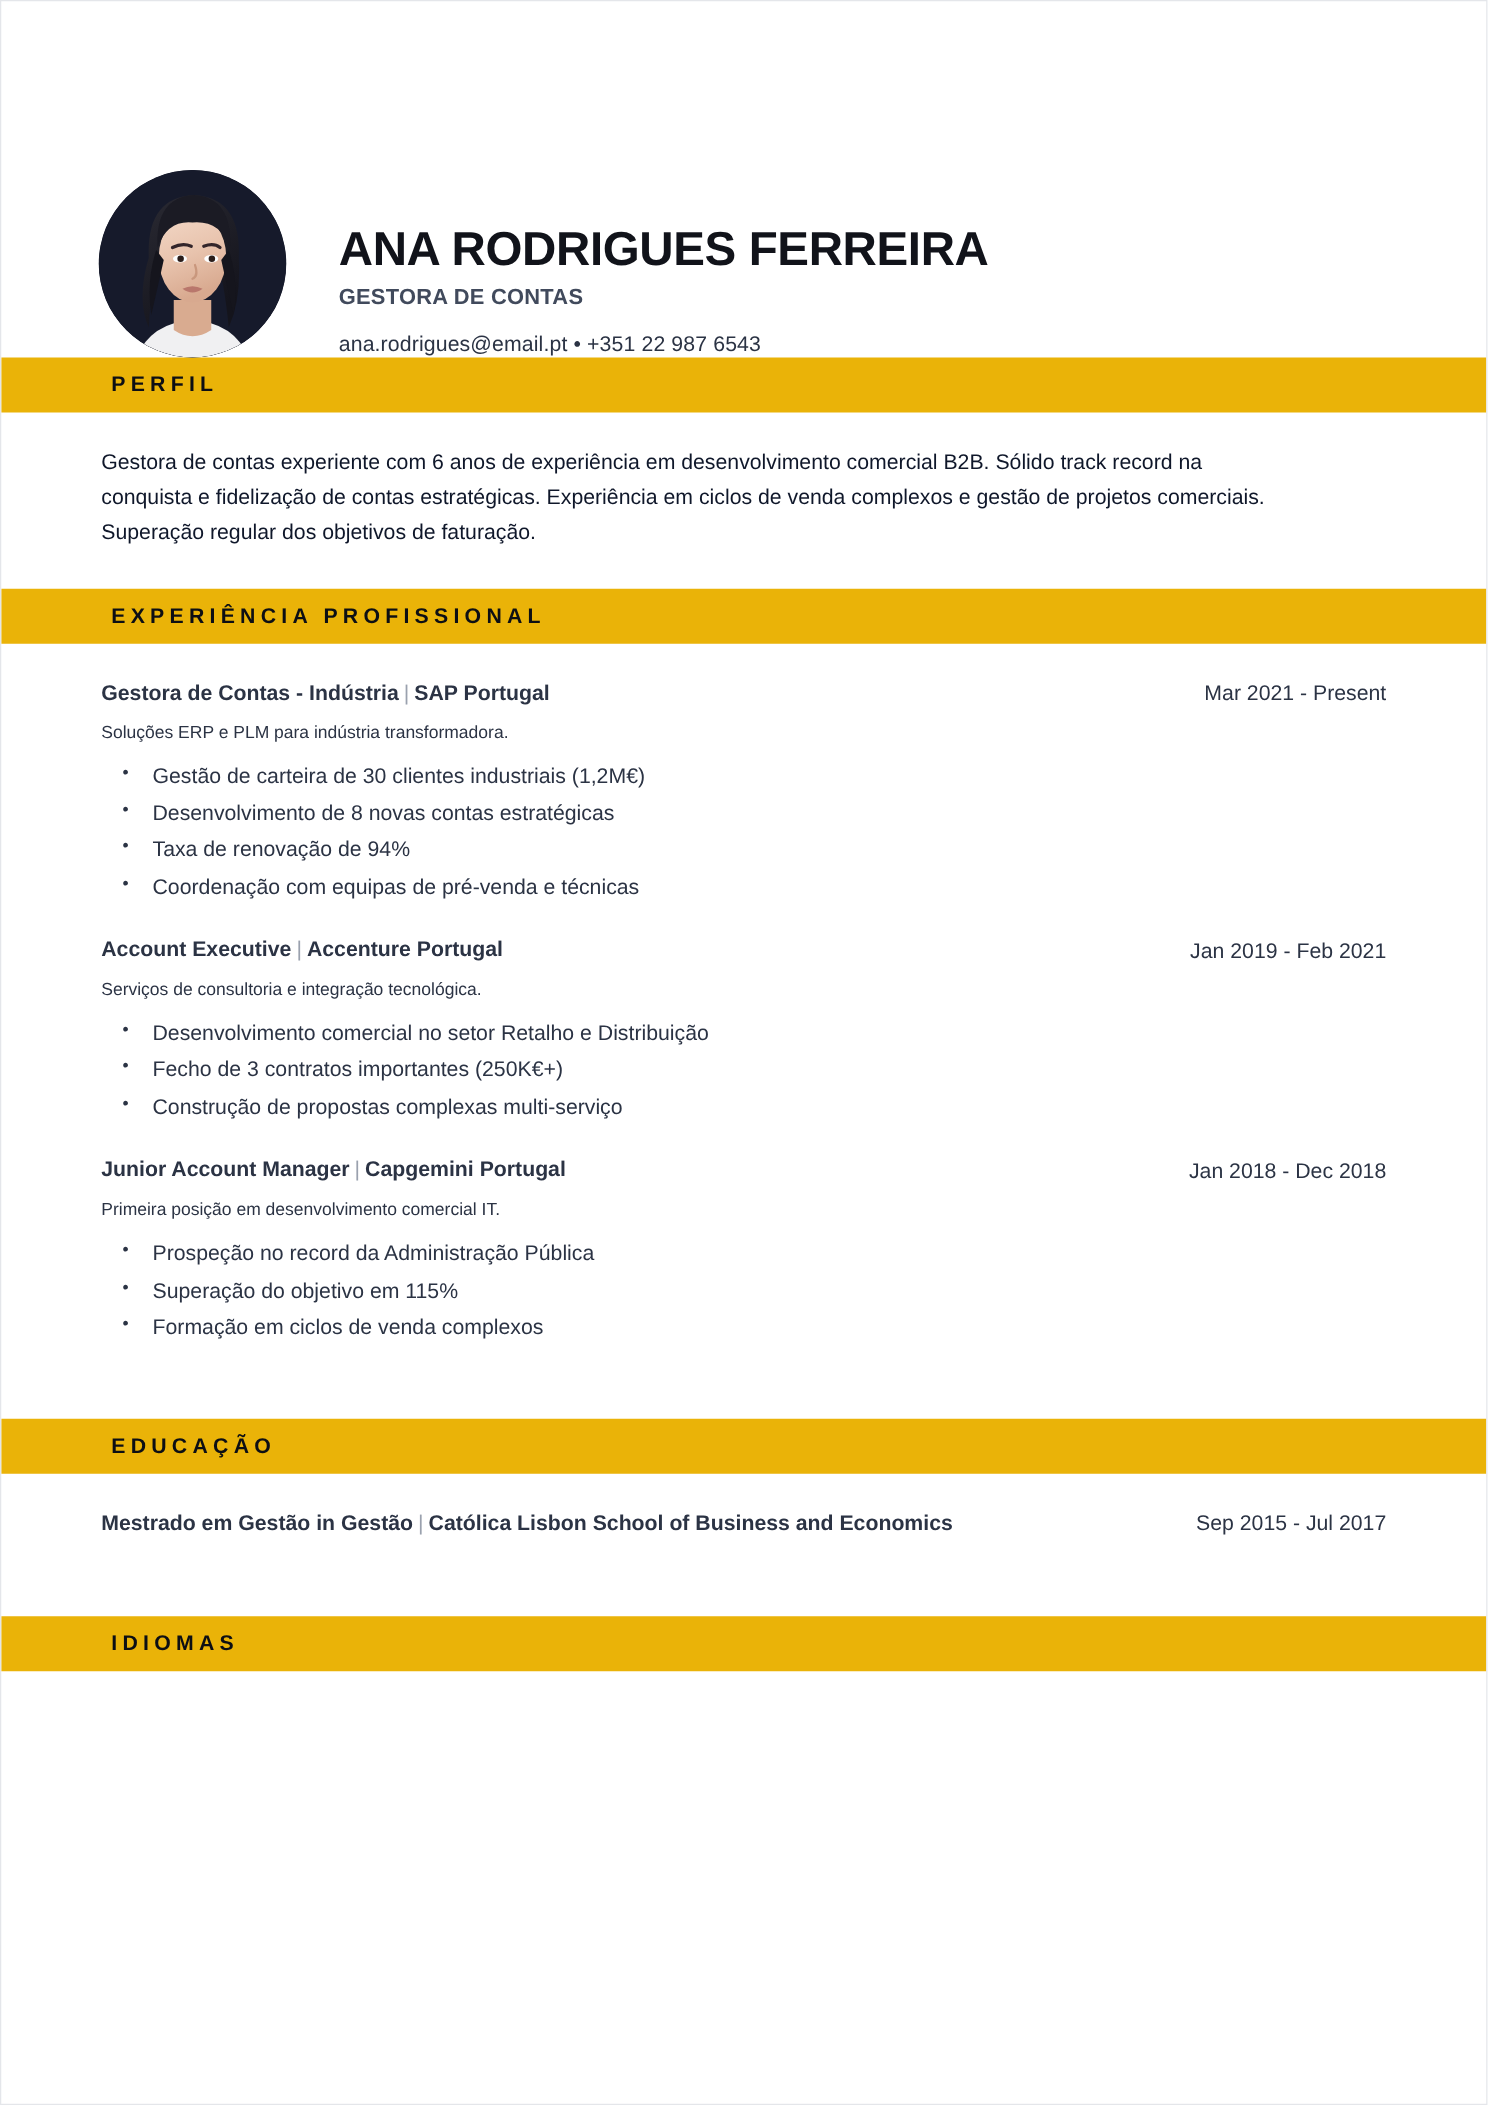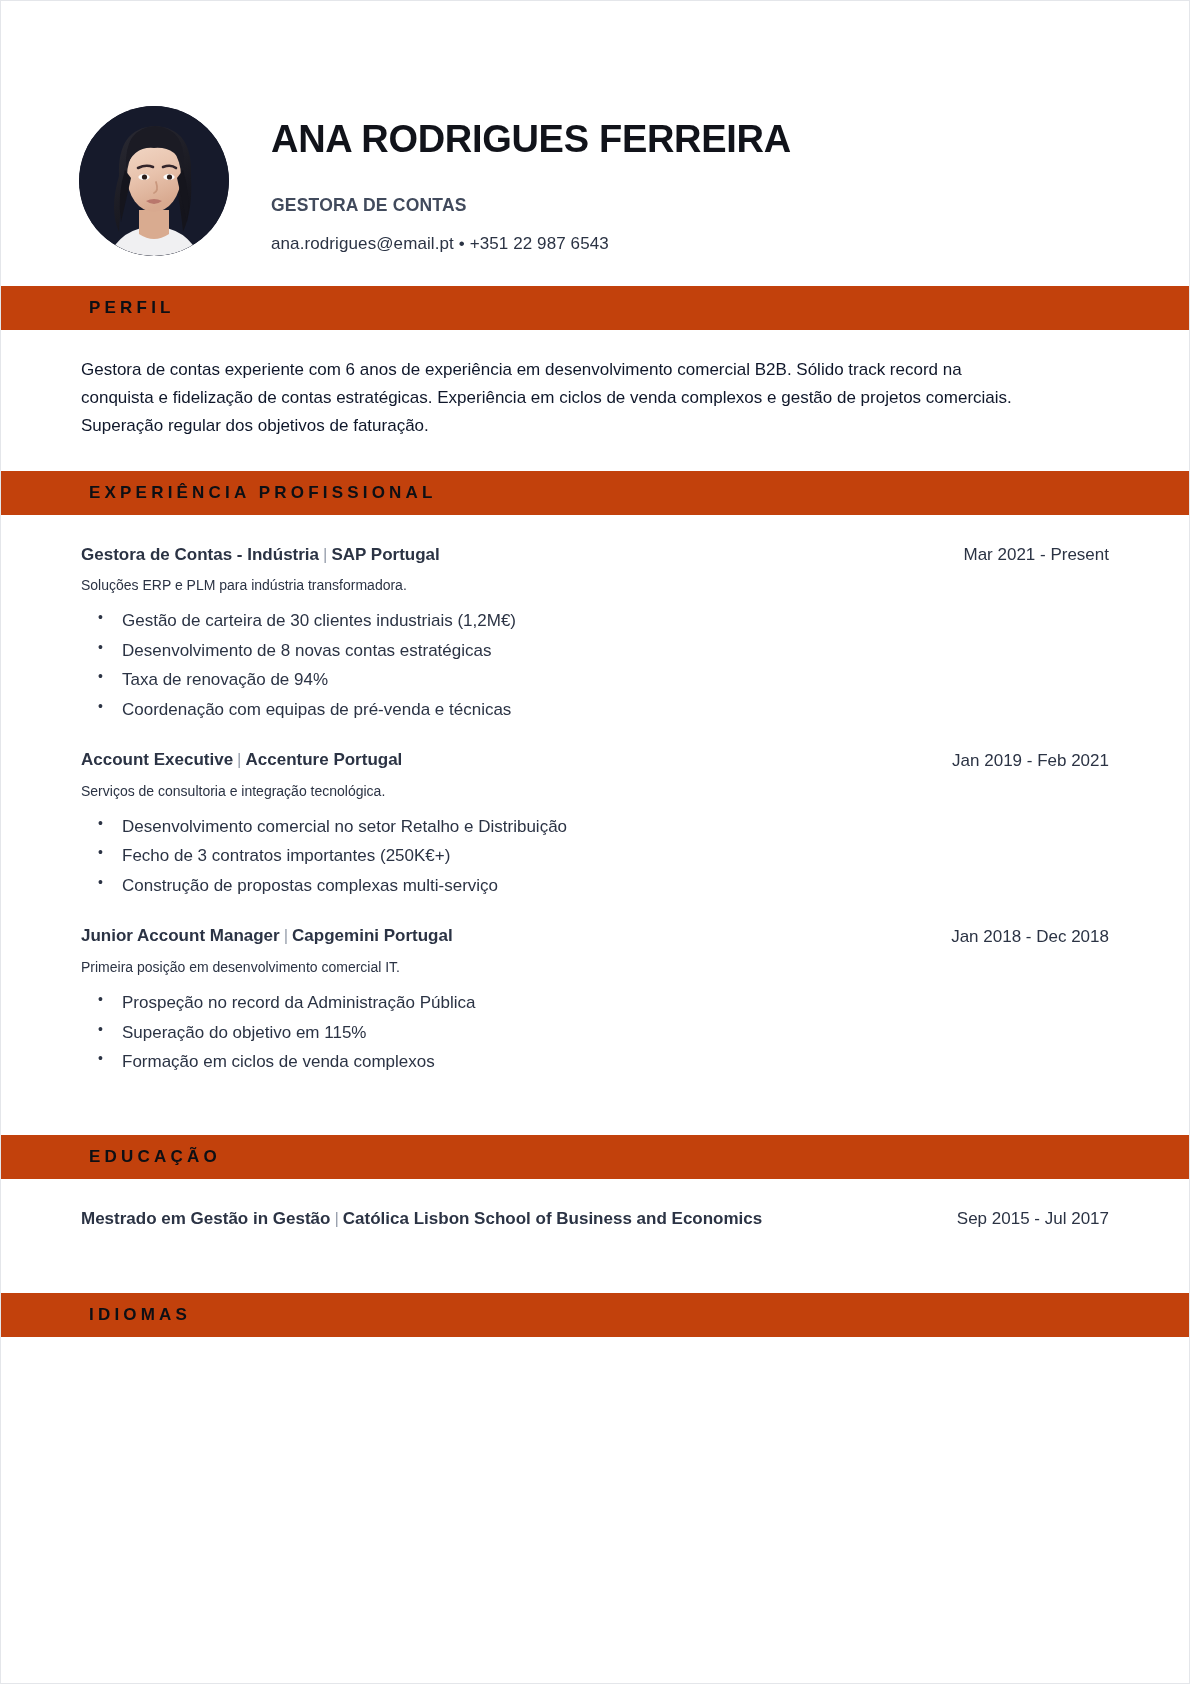--- a/index.html
+++ b/index.html
@@ -16,21 +16,21 @@
     width: 1190px;
     height: 1684px;
     background: #ffffff;
     border: 1px solid #e4e6ea;
     overflow: hidden;
   }
 
   
   .header {
     display: flex;
-    align-items: center;
+    align-items: flex-end;
     padding: 74px 0 0 78px;
     height: 285px;
   }
 
   .avatar {
     width: 150px;
     height: 150px;
     border-radius: 50%;
     flex: 0 0 150px;
     overflow: hidden;
@@ -47,37 +47,37 @@
   .name {
     font-size: 38px;
     font-weight: bold;
     letter-spacing: -0.3px;
     color: #11131a;
     line-height: 1.08;
     white-space: nowrap;
   }
 
   .job-title {
-    margin-top: 34px;
+    margin-top: 6px;
     font-size: 17.5px;
     font-weight: bold;
     letter-spacing: 0.2px;
     color: #414a5c;
   }
 
   .contact {
     margin-top: 18px;
     font-size: 17px;
     color: #2b3344;
     letter-spacing: 0.1px;
   }
 
   
   .band {
-    background: #c2410c;
+    background: #eab308;
     height: 44px;
     display: flex;
     align-items: center;
     padding-left: 88px;
     width: 100%;
   }
   .band-title {
     font-size: 17px;
     font-weight: bold;
     letter-spacing: 4.2px;

